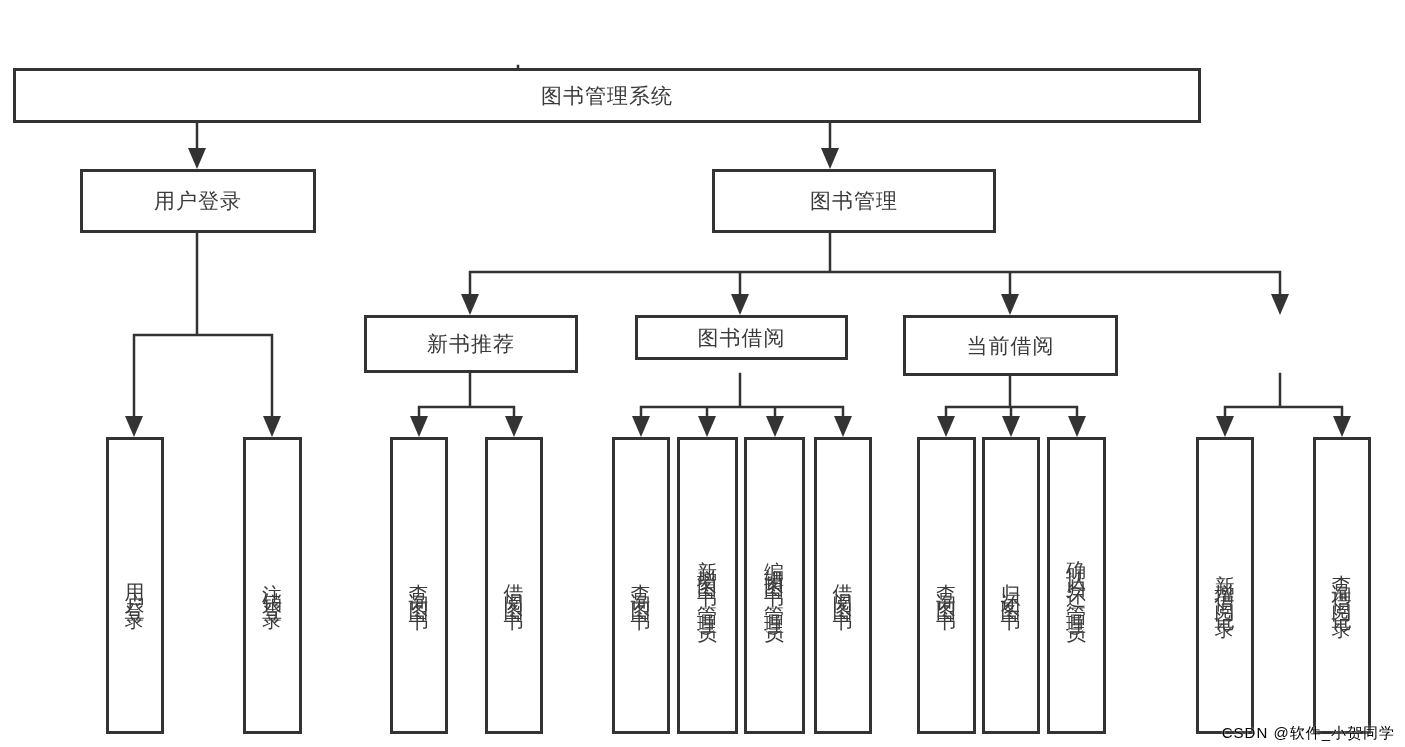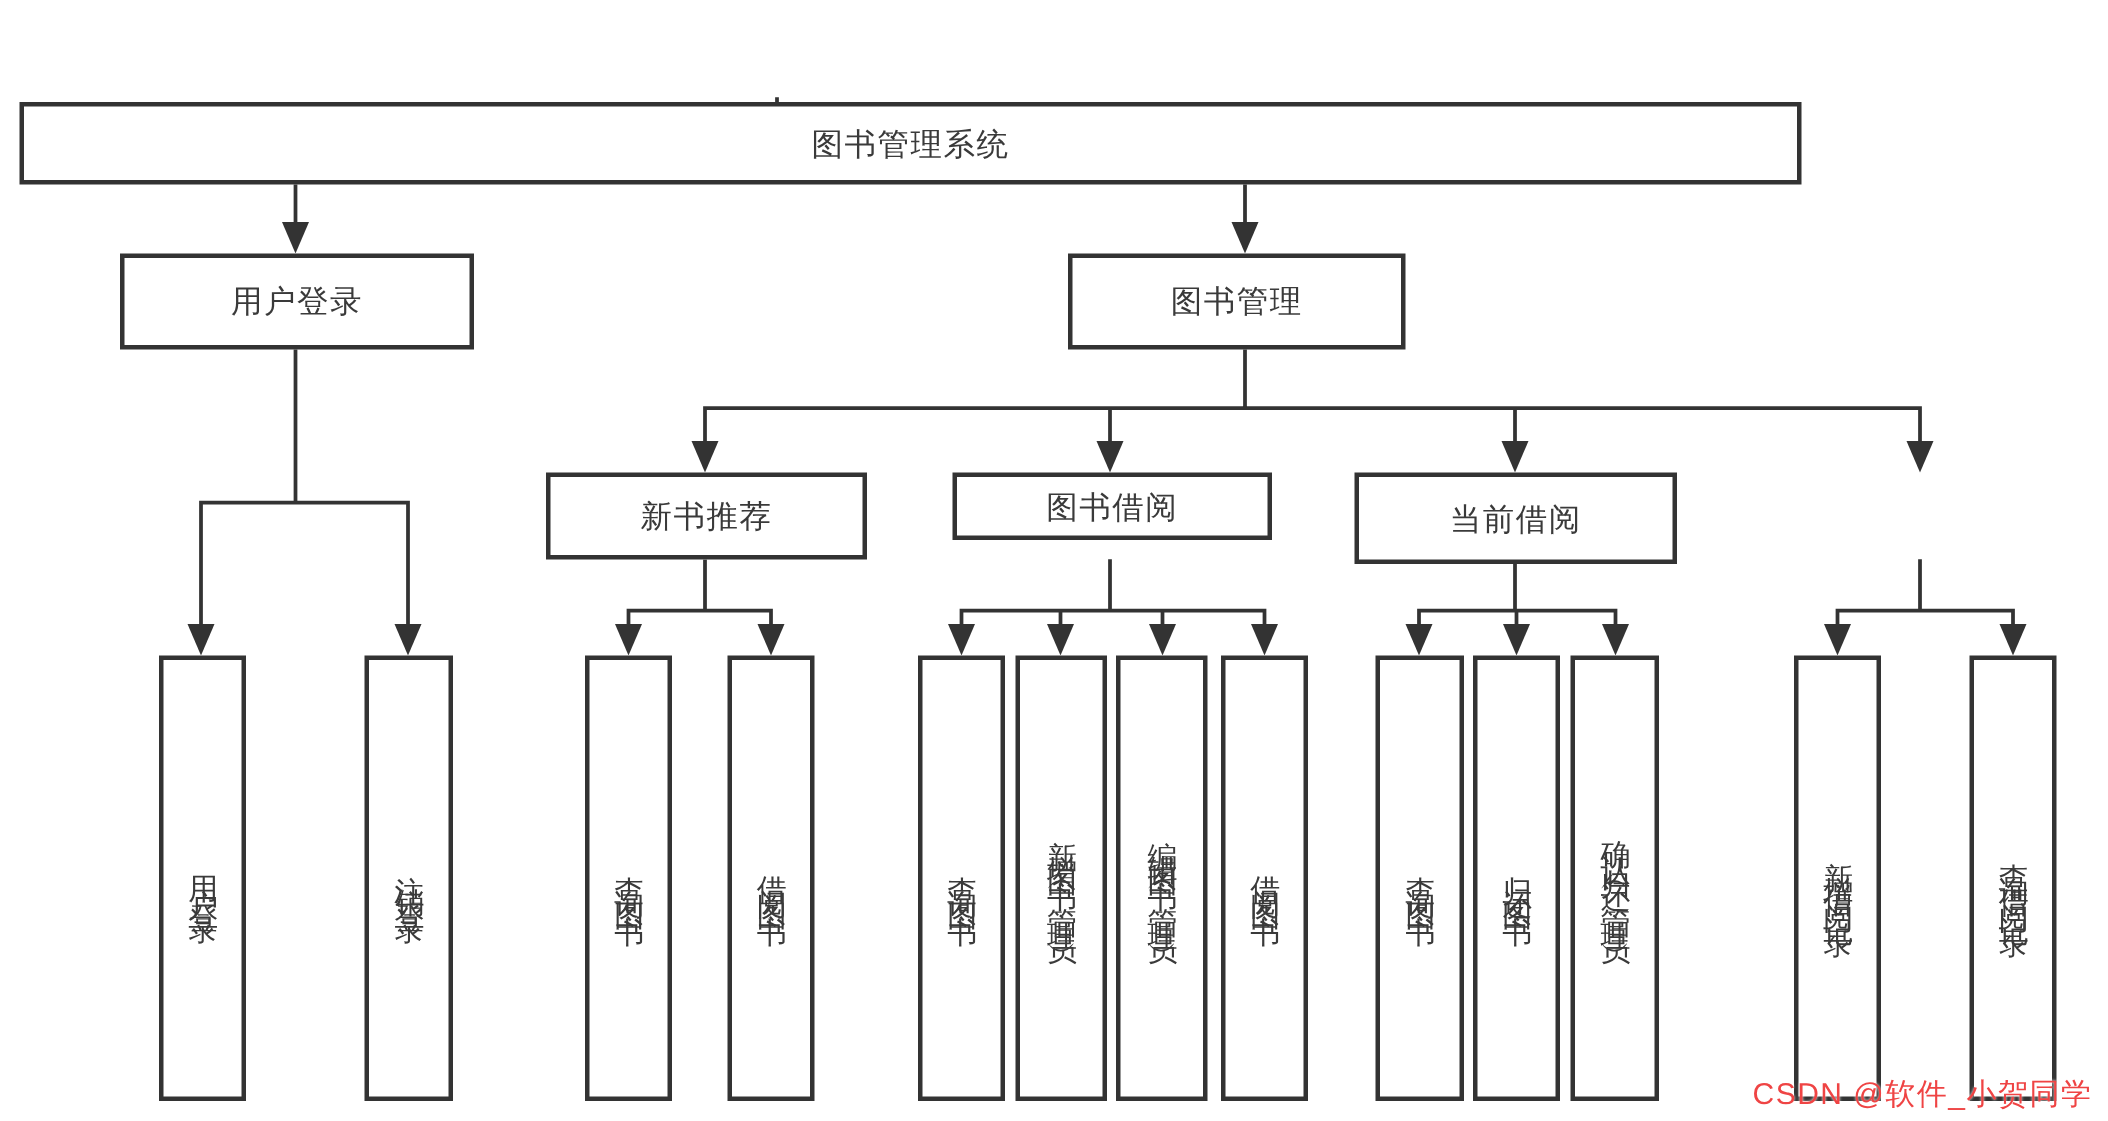--- a/index.html
+++ b/index.html
@@ -41,22 +41,22 @@
     text-orientation: mixed;
     font-size: 20px;
     letter-spacing: 9px;
     line-height: 1;
     color: #3a3a3a;
   }
   .watermark {
     position: absolute;
     right: 10px;
     bottom: 4px;
-    font-size: 20px;
-    color: #ef4444;
+    font-size: 15px;
+    color: #000000;
     letter-spacing: 1px;
     text-shadow: 0 0 2px #ffffff;
     z-index: 5;
   }
 </style>
 </head>
 <body>
 
 <div class="stage">
 
@@ -96,21 +96,21 @@
       <polygon points="1002,416 1020,416 1011,437"></polygon>
       <polygon points="1068,416 1086,416 1077,437"></polygon>
       <polygon points="1216,416 1234,416 1225,437"></polygon>
       <polygon points="1333,416 1351,416 1342,437"></polygon>
     </g>
   </svg>
 
   <div class="box hnode" style="left:13px; top:28px; width:1188px; height:55px;margin-top:40px;">图书管理系统</div>
 
   <div class="box hnode" style="left:80px; top:169px; width:236px; height:64px;">用户登录</div>
-  <div class="box hnode" style="left:712px; top:169px; width:225px; height:64px;">图书管理</div>
+  <div class="box hnode" style="left:712px; top:169px; width:284px; height:64px;">图书管理</div>
 
   <div class="box hnode" style="left:364px; top:315px; width:214px; height:58px;">新书推荐</div>
   <div class="box hnode" style="left:635px; top:315px; width:213px; height:45px;">图书借阅</div>
   <div class="box hnode" style="left:903px; top:315px; width:215px; height:61px;">当前借阅</div>
 
   <div class="box vnode" style="left:106px; top:437px; width:58px; height:297px;">
     <span>用户登录</span>
   </div>
   <div class="box vnode" style="left:243px; top:437px; width:59px; height:297px;">
     <span>注销登录</span>

